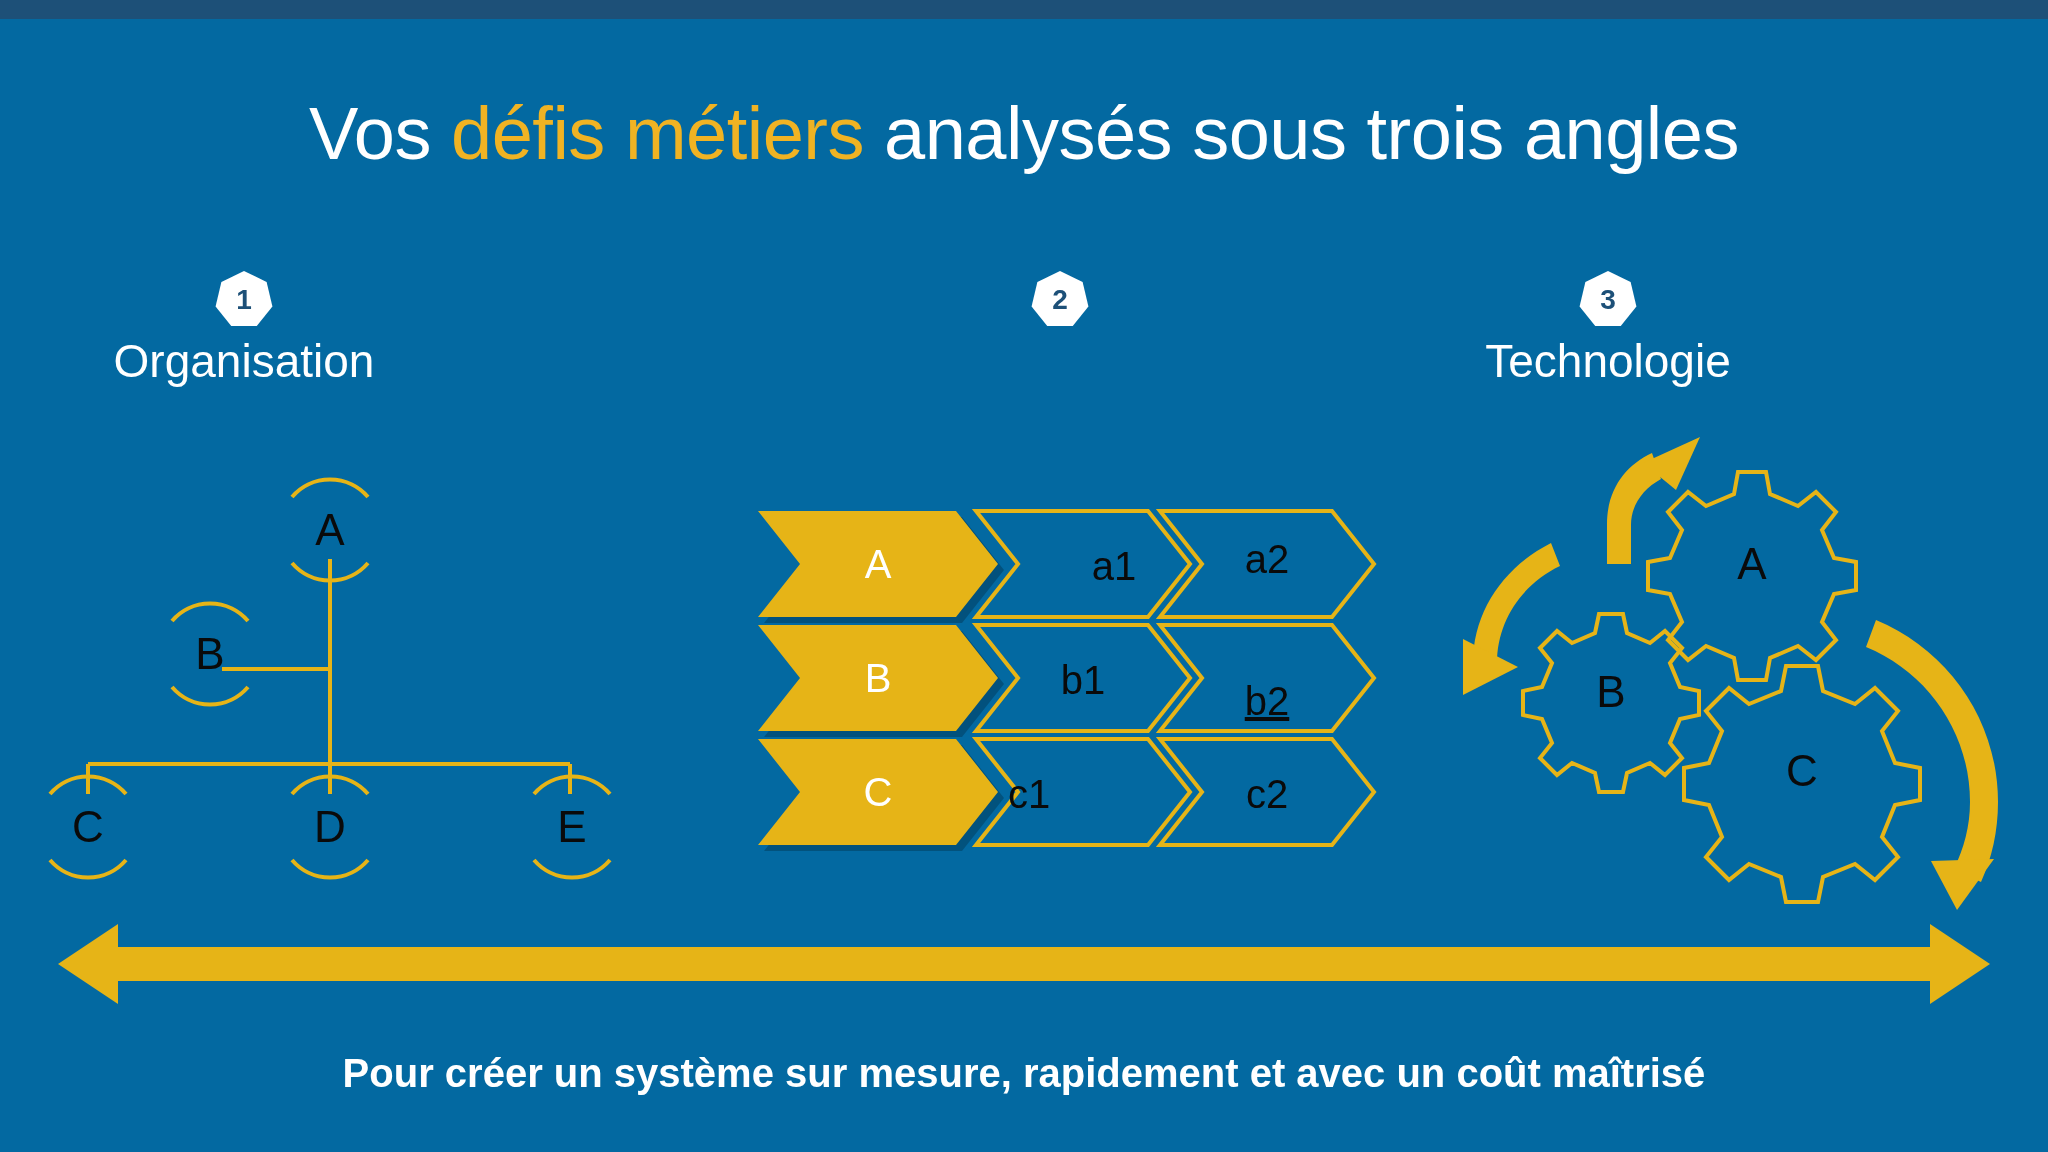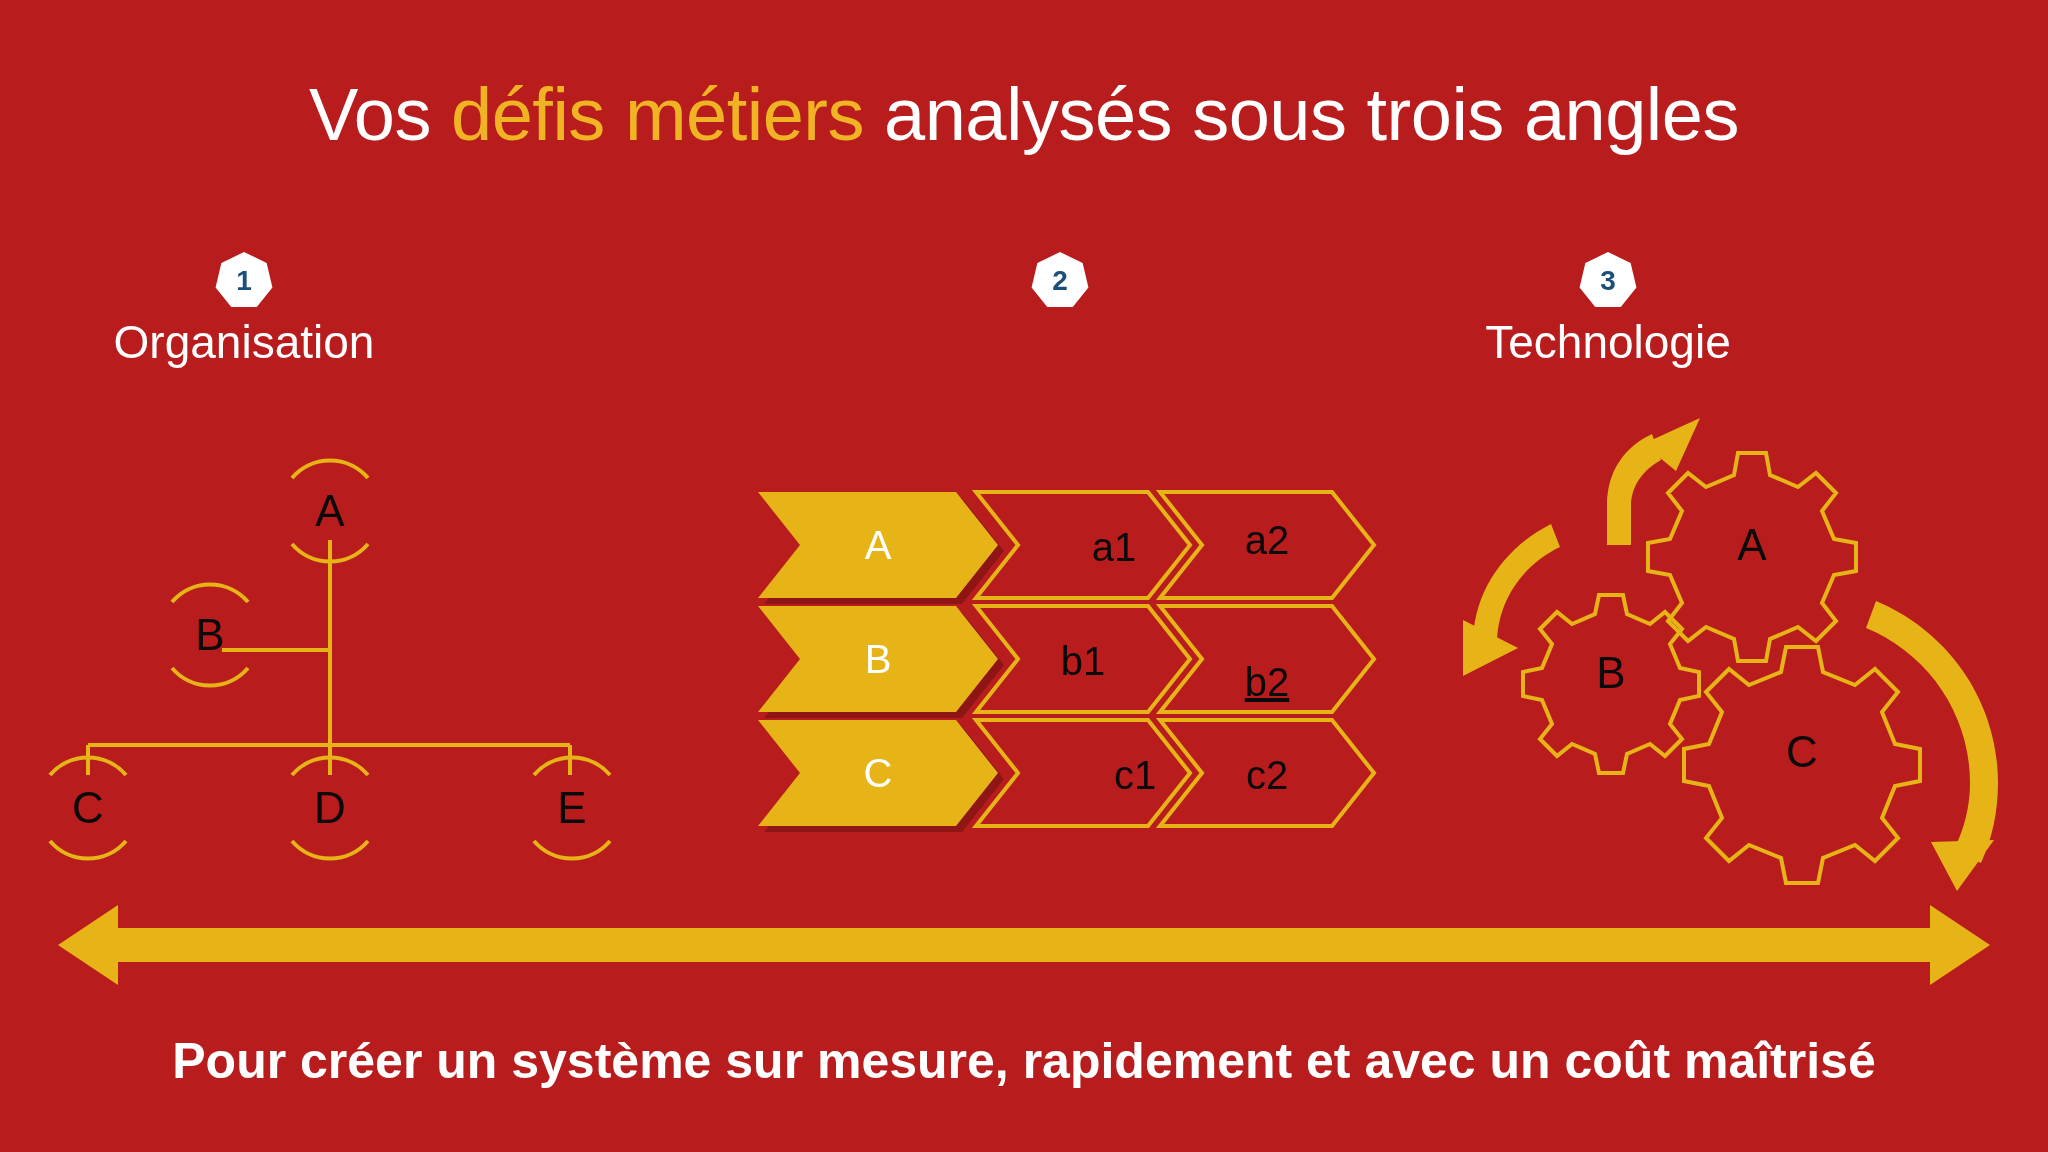--- a/index.html
+++ b/index.html
@@ -10,21 +10,22 @@
   body {
     width: 2048px;
     height: 1152px;
     overflow: hidden;
     font-family: "Liberation Sans", sans-serif;
     position: relative;
   }
   .slide {
     position: absolute;
     inset: 0;
-    background: #b91c1c;
+    background: #0369a1;
+    margin-top: 19px;
   }
 
   
   .title {
     position: absolute;
     left: 0;
     right: 0;
     top: 72px;
     text-align: center;
     font-size: 74px;
@@ -105,21 +106,21 @@
     line-height: 1;
   }
 
   
   .caption {
     position: absolute;
     left: 0;
     right: 0;
     top: 1032px;
     text-align: center;
-    font-size: 50px;
+    font-size: 40px;
     font-weight: 700;
     color: #ffffff;
     white-space: nowrap;
   }
 </style>
 </head>
 <body>
 
 <div class="slide">
 
@@ -252,21 +253,21 @@
 
   <div class="chev-label filled" style="left:838px; width:80px; top:525px;">A</div>
   <div class="chev-label open" style="left:1074px; width:80px; top:527px;">a1</div>
   <div class="chev-label open" style="left:1227px; width:80px; top:520px;">a2</div>
 
   <div class="chev-label filled" style="left:838px; width:80px; top:639px;">B</div>
   <div class="chev-label open" style="left:1043px; width:80px; top:641px;">b1</div>
   <div class="chev-label open" style="left:1227px; width:80px; top:662px;text-decoration:underline;">b2</div>
 
   <div class="chev-label filled" style="left:838px; width:80px; top:753px;">C</div>
-  <div class="chev-label open" style="left:1095px; width:80px; top:755px;">c1</div>
+  <div class="chev-label open" style="left:989px; width:80px; top:755px;">c1</div>
   <div class="chev-label open" style="left:1227px; width:80px; top:755px;">c2</div>
 
   <div class="gear-label" style="left:1712px; top:523px;">A</div>
   <div class="gear-label" style="left:1571px; top:651px;">B</div>
   <div class="gear-label" style="left:1762px; top:730px;">C</div>
 
   <div class="caption">Pour créer un système sur mesure, rapidement et avec un coût maîtrisé</div>
 
 </div>
 

